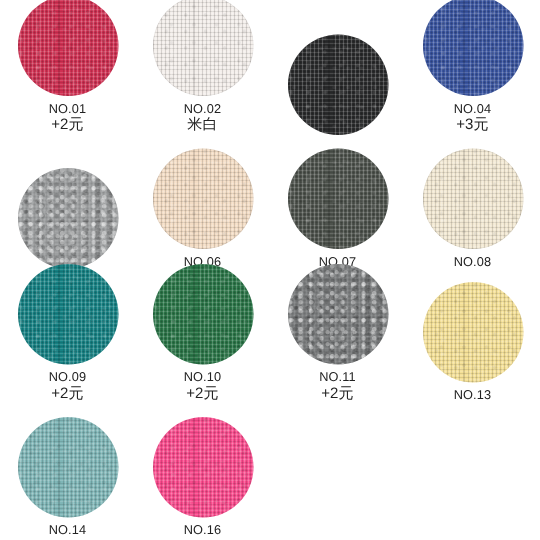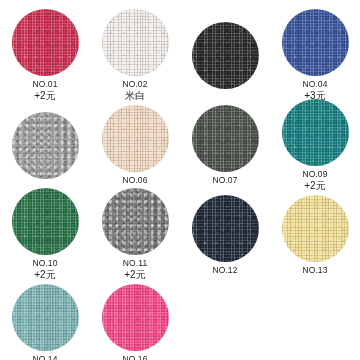--- a/index.html
+++ b/index.html
@@ -21,21 +21,21 @@
     grid-template-columns: repeat(4, 90px);
     grid-auto-rows: 89.5px;
     width: 360px;
   }
 
   .swatch-cell {
     position: relative;
     display: flex;
     flex-direction: column;
     align-items: center;
-    justify-content: center;
+    justify-content: flex-end;
     padding-top: 22px;
     box-sizing: border-box;
   }
 
   .chip-wrap {
     position: relative;
     width: 67px;
     height: 67px;
     flex: 0 0 auto;
   }
@@ -193,20 +193,28 @@
     <div class="swatch-cell">
       <div class="chip-wrap">
         <div class="chip" style="background-color: rgb(77, 82, 76);"></div>
       </div>
       <div class="chip-labels">
         <div class="chip-code">NO.07</div>
       </div>
     </div>
     <div class="swatch-cell">
       <div class="chip-wrap">
+        <div class="chip pale" style="background-color: rgb(242, 232, 210);"></div>
+      </div>
+      <div class="chip-labels">
+        <div class="chip-code">NO.08</div>
+      </div>
+    </div>
+    <div class="swatch-cell">
+      <div class="chip-wrap">
         <div class="chip" style="background-color: rgb(22, 129, 131);"></div>
       </div>
       <div class="chip-labels">
         <div class="chip-code">NO.09</div>
         <div class="chip-note">+2元</div>
       </div>
     </div>
     <div class="swatch-cell">
       <div class="chip-wrap">
         <div class="chip" style="background-color: rgb(42, 117, 71);"></div>
@@ -220,28 +228,20 @@
       <div class="chip-wrap">
         <div class="chip heather" style="background-color: rgb(123, 125, 126);"></div>
       </div>
       <div class="chip-labels">
         <div class="chip-code">NO.11</div>
         <div class="chip-note">+2元</div>
       </div>
     </div>
     <div class="swatch-cell">
       <div class="chip-wrap">
-        <div class="chip" style="background-color: rgb(34, 42, 58);"></div>
-      </div>
-      <div class="chip-labels">
-        <div class="chip-code">NO.12</div>
-      </div>
-    </div>
-    <div class="swatch-cell">
-      <div class="chip-wrap">
         <div class="chip" style="background-color: rgb(244, 224, 150);"></div>
       </div>
       <div class="chip-labels">
         <div class="chip-code">NO.13</div>
       </div>
     </div>
     <div class="swatch-cell">
       <div class="chip-wrap">
         <div class="chip" style="background-color: rgb(127, 182, 183);"></div>
       </div>

